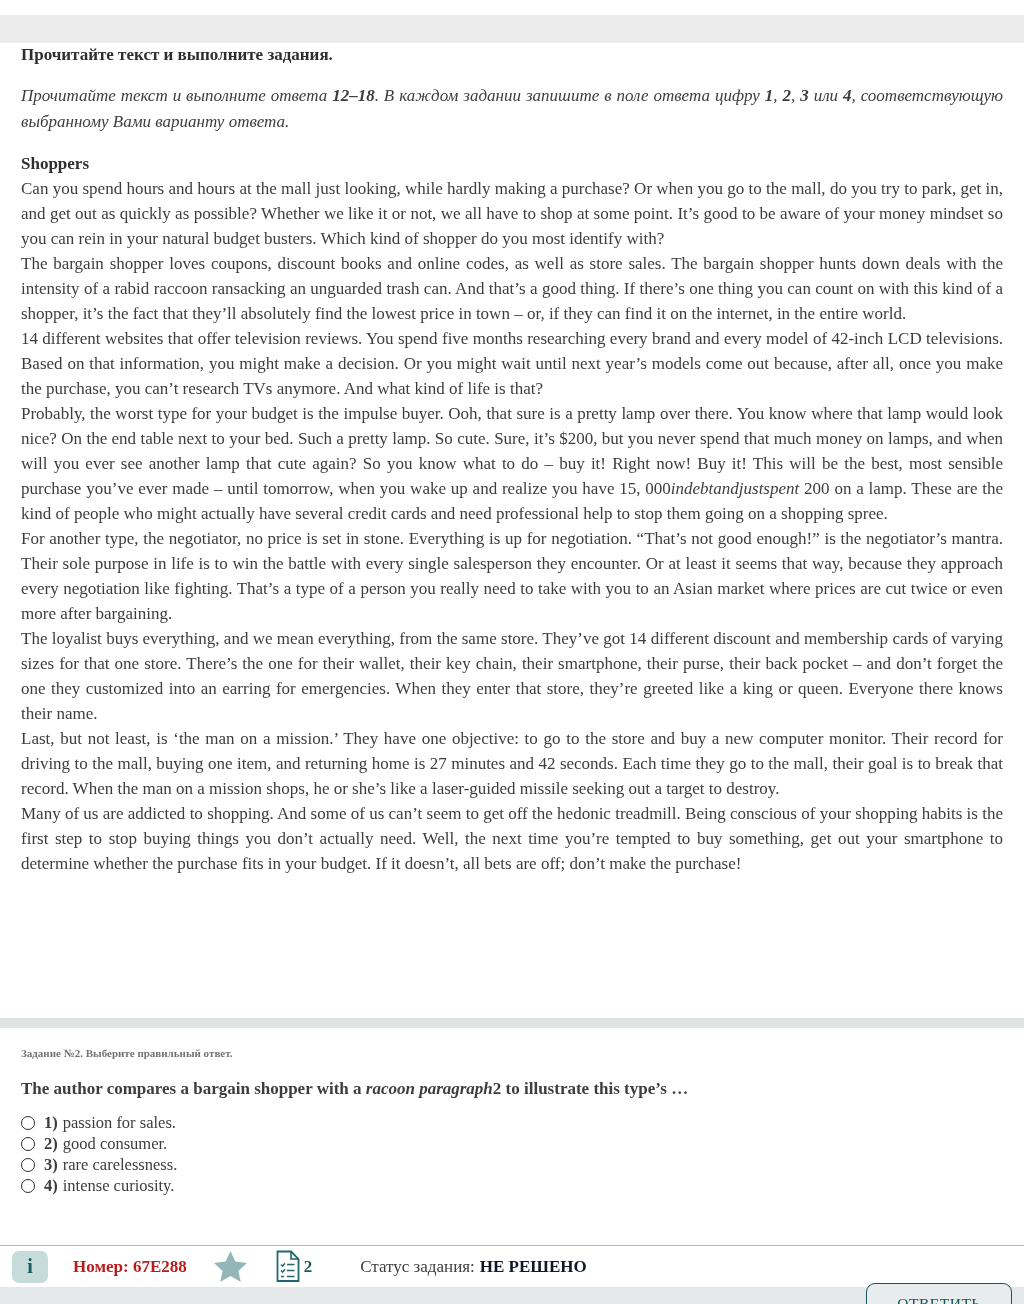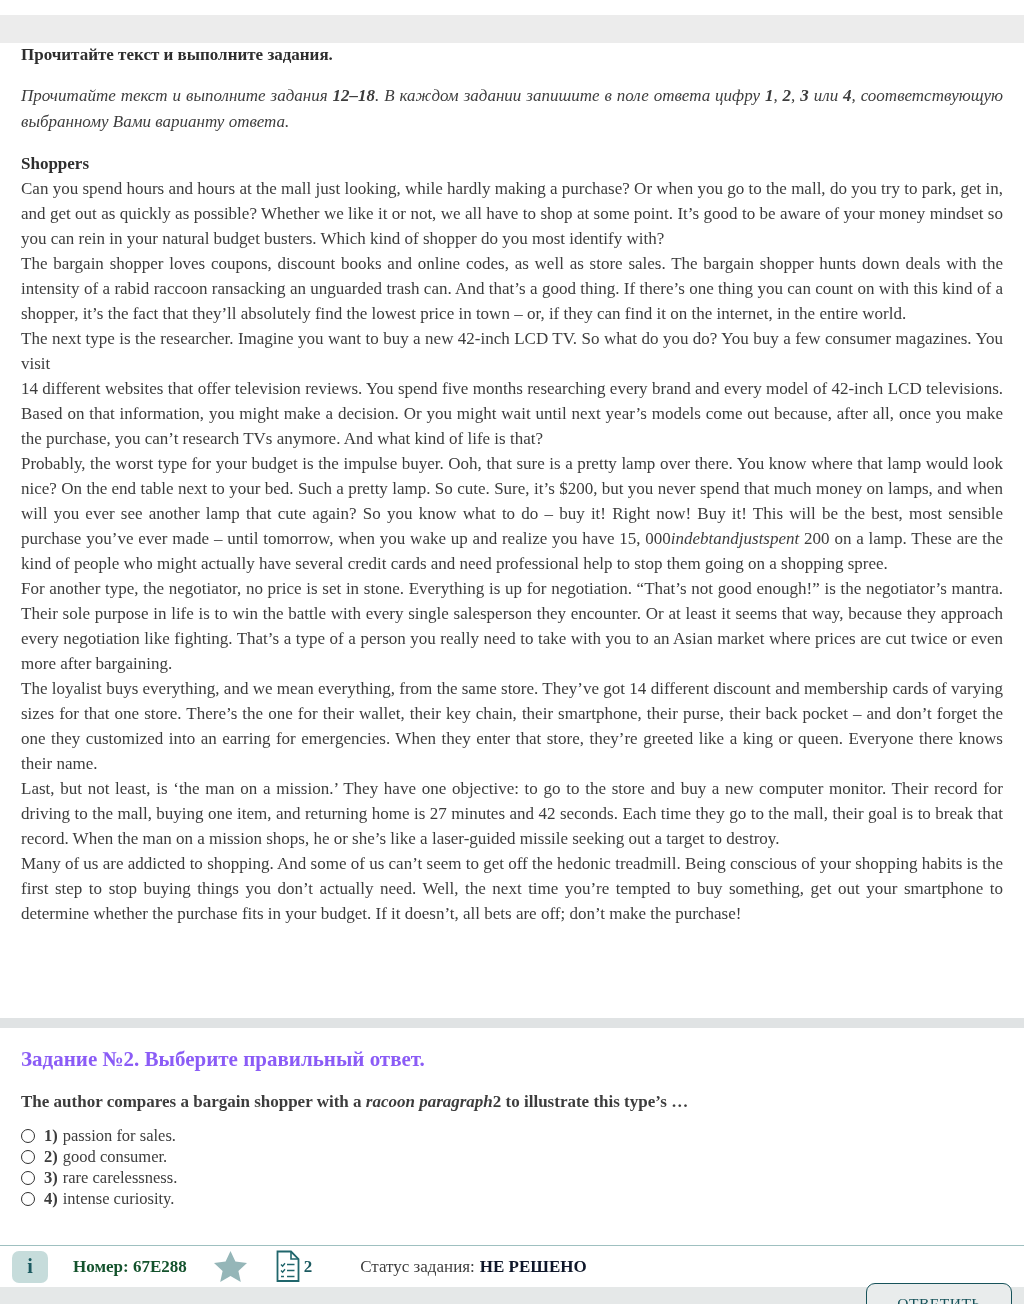--- a/index.html
+++ b/index.html
@@ -50,21 +50,21 @@
 
   .section-divider {
     position: absolute; top: 1003px; left: 0; right: 0;
     height: 10px; background: #e0e3e4;
   }
 
   .task {
     position: absolute; top: 1032px; left: 21px; right: 21px;
   }
   .task-heading {
-    font-size: 21px; font-weight: bold; color: #8b5cf6;
+    font-size: 11px; font-weight: bold; color: #737373;
   }
   .task-question {
     margin-top: 20px;
     font-size: 17px; color: #3d3d3d; font-weight: bold;
   }
   .task-question i { font-style: italic; }
   .options { margin-top: 13px; }
   .option-row {
     display: flex; align-items: center;
     height: 21px; margin-bottom: 0;
@@ -87,21 +87,21 @@
   }
   .info-badge {
     width: 36px; height: 32px; border-radius: 7px;
     background: #c6dcdb; color: #1b5a60;
     font-size: 20px; font-weight: bold;
     display: flex; align-items: center; justify-content: center;
     flex: none;
   }
   .number-label {
     margin-left: 25px;
-    font-size: 17px; font-weight: bold; color: #14532d;
+    font-size: 17px; font-weight: bold; color: #b91c1c;
   }
   .star-wrap { margin-left: 26px; display: flex; align-items: center; cursor: pointer; }
   .doc-wrap  { margin-left: 27px; display: flex; align-items: center; }
   .task-count {
     margin-left: 3px;
     font-size: 17px; font-weight: bold; color: #1b5a60;
   }
   .status-wrap { margin-left: 48px; font-size: 17px; color: #3d3d3d; }
   .status-value { font-weight: bold; color: #0f172a; margin-left: 5px; }
 
@@ -122,27 +122,26 @@
 </style>
 </head>
 <body>
 
 <div class="page">
 
   <div class="topbar"></div>
 
   <div class="page-title">Прочитайте текст и выполните задания.</div>
 
-  <div class="intro"><span>Прочитайте текст и выполните задания </span><b>12–18</b><span>. В каждом задании запишите в поле ответа цифру </span><b>1</b><span>, </span><b>2</b><span>, </span><b>3</b><span> или </span><b>4</b><span>, соответствующую выбранному Вами варианту ответа.</span></div>
+  <div class="intro"><span>Прочитайте текст и выполните ответа </span><b>12–18</b><span>. В каждом задании запишите в поле ответа цифру </span><b>1</b><span>, </span><b>2</b><span>, </span><b>3</b><span> или </span><b>4</b><span>, соответствующую выбранному Вами варианту ответа.</span></div>
 
   <div class="article">
     <div class="article-title">Shoppers</div>
     <p>Can you spend hours and hours at the mall just looking, while hardly making a purchase? Or when you go to the mall, do you try to park, get in, and get out as quickly as possible? Whether we like it or not, we all have to shop at some point. It’s good to be aware of your money mindset so you can rein in your natural budget busters. Which kind of shopper do you most identify with?</p>
     <p><span>The bargain shopper loves coupons, discount books and online codes, as well as store sales. The bargain shopper hunts down deals with the intensity of a rabid </span><b>raccoon</b><span> ransacking an unguarded trash can. And that’s a good thing. If there’s one thing you can count on with this kind of a shopper, it’s the fact that they’ll absolutely find the lowest price in town – or, if they can find it on the internet, in the entire world.</span></p>
-    <p>The next type is the researcher. Imagine you want to buy a new 42-inch LCD TV. So what do you do? You buy a few consumer magazines. You visit</p>
     <p>14 different websites that offer television reviews. You spend five months researching every brand and every model of 42-inch LCD televisions. Based on that information, you might make a decision. Or you might wait until next year’s models come out because, after all, once you make the purchase, you can’t research TVs anymore. And what kind of life is that?</p>
     <p><span>Probably, the worst type for your budget is the impulse buyer. Ooh, that sure is a pretty lamp over there. You know where that lamp would look nice? On the end table next to your bed. Such a pretty lamp. So cute. Sure, it’s $200, but you never spend that much money on lamps, and when will you ever see another lamp that cute again? So you know what to do – buy it! Right now! Buy it! This will be the best, most sensible purchase you’ve ever made – until tomorrow, when you wake up and realize you have  15, 000</span><i>indebtandjustspent</i><span> 200 on a lamp. These are the kind of people who might actually have several credit cards and need professional help to stop them going on a shopping spree.</span></p>
     <p><span>For another type, the negotiator, no price is </span><b>set in stone</b><span>. Everything is up for negotiation. “That’s not good enough!” is the negotiator’s mantra. Their sole purpose in life is to win the battle with every single salesperson they encounter. Or at least it seems that way, because they approach every negotiation like fighting. That’s a type of a person you really need to take with you to an Asian market where prices are cut twice or even more after bargaining.</span></p>
     <p>The loyalist buys everything, and we mean everything, from the same store. They’ve got 14 different discount and membership cards of varying sizes for that one store. There’s the one for their wallet, their key chain, their smartphone, their purse, their back pocket – and don’t forget the one they customized into an earring for emergencies. When they enter that store, they’re greeted like a king or queen. Everyone there knows their name.</p>
     <p>Last, but not least, is ‘the man on a mission.’ They have one objective: to go to the store and buy a new computer monitor. Their record for driving to the mall, buying one item, and returning home is 27 minutes and 42 seconds. Each time they go to the mall, their goal is to break that record. When the man on a mission shops, he or she’s like a laser-guided missile seeking out a target to destroy.</p>
     <p>Many of us are addicted to shopping. And some of us can’t seem to get off the hedonic treadmill. Being conscious of your shopping habits is the first step to stop buying things you don’t actually need. Well, the next time you’re tempted to buy something, get out your smartphone to determine whether the purchase fits in your budget. If it doesn’t, all bets are off; don’t make the purchase!</p>
   </div>
 
   <div class="section-divider"></div>
 

